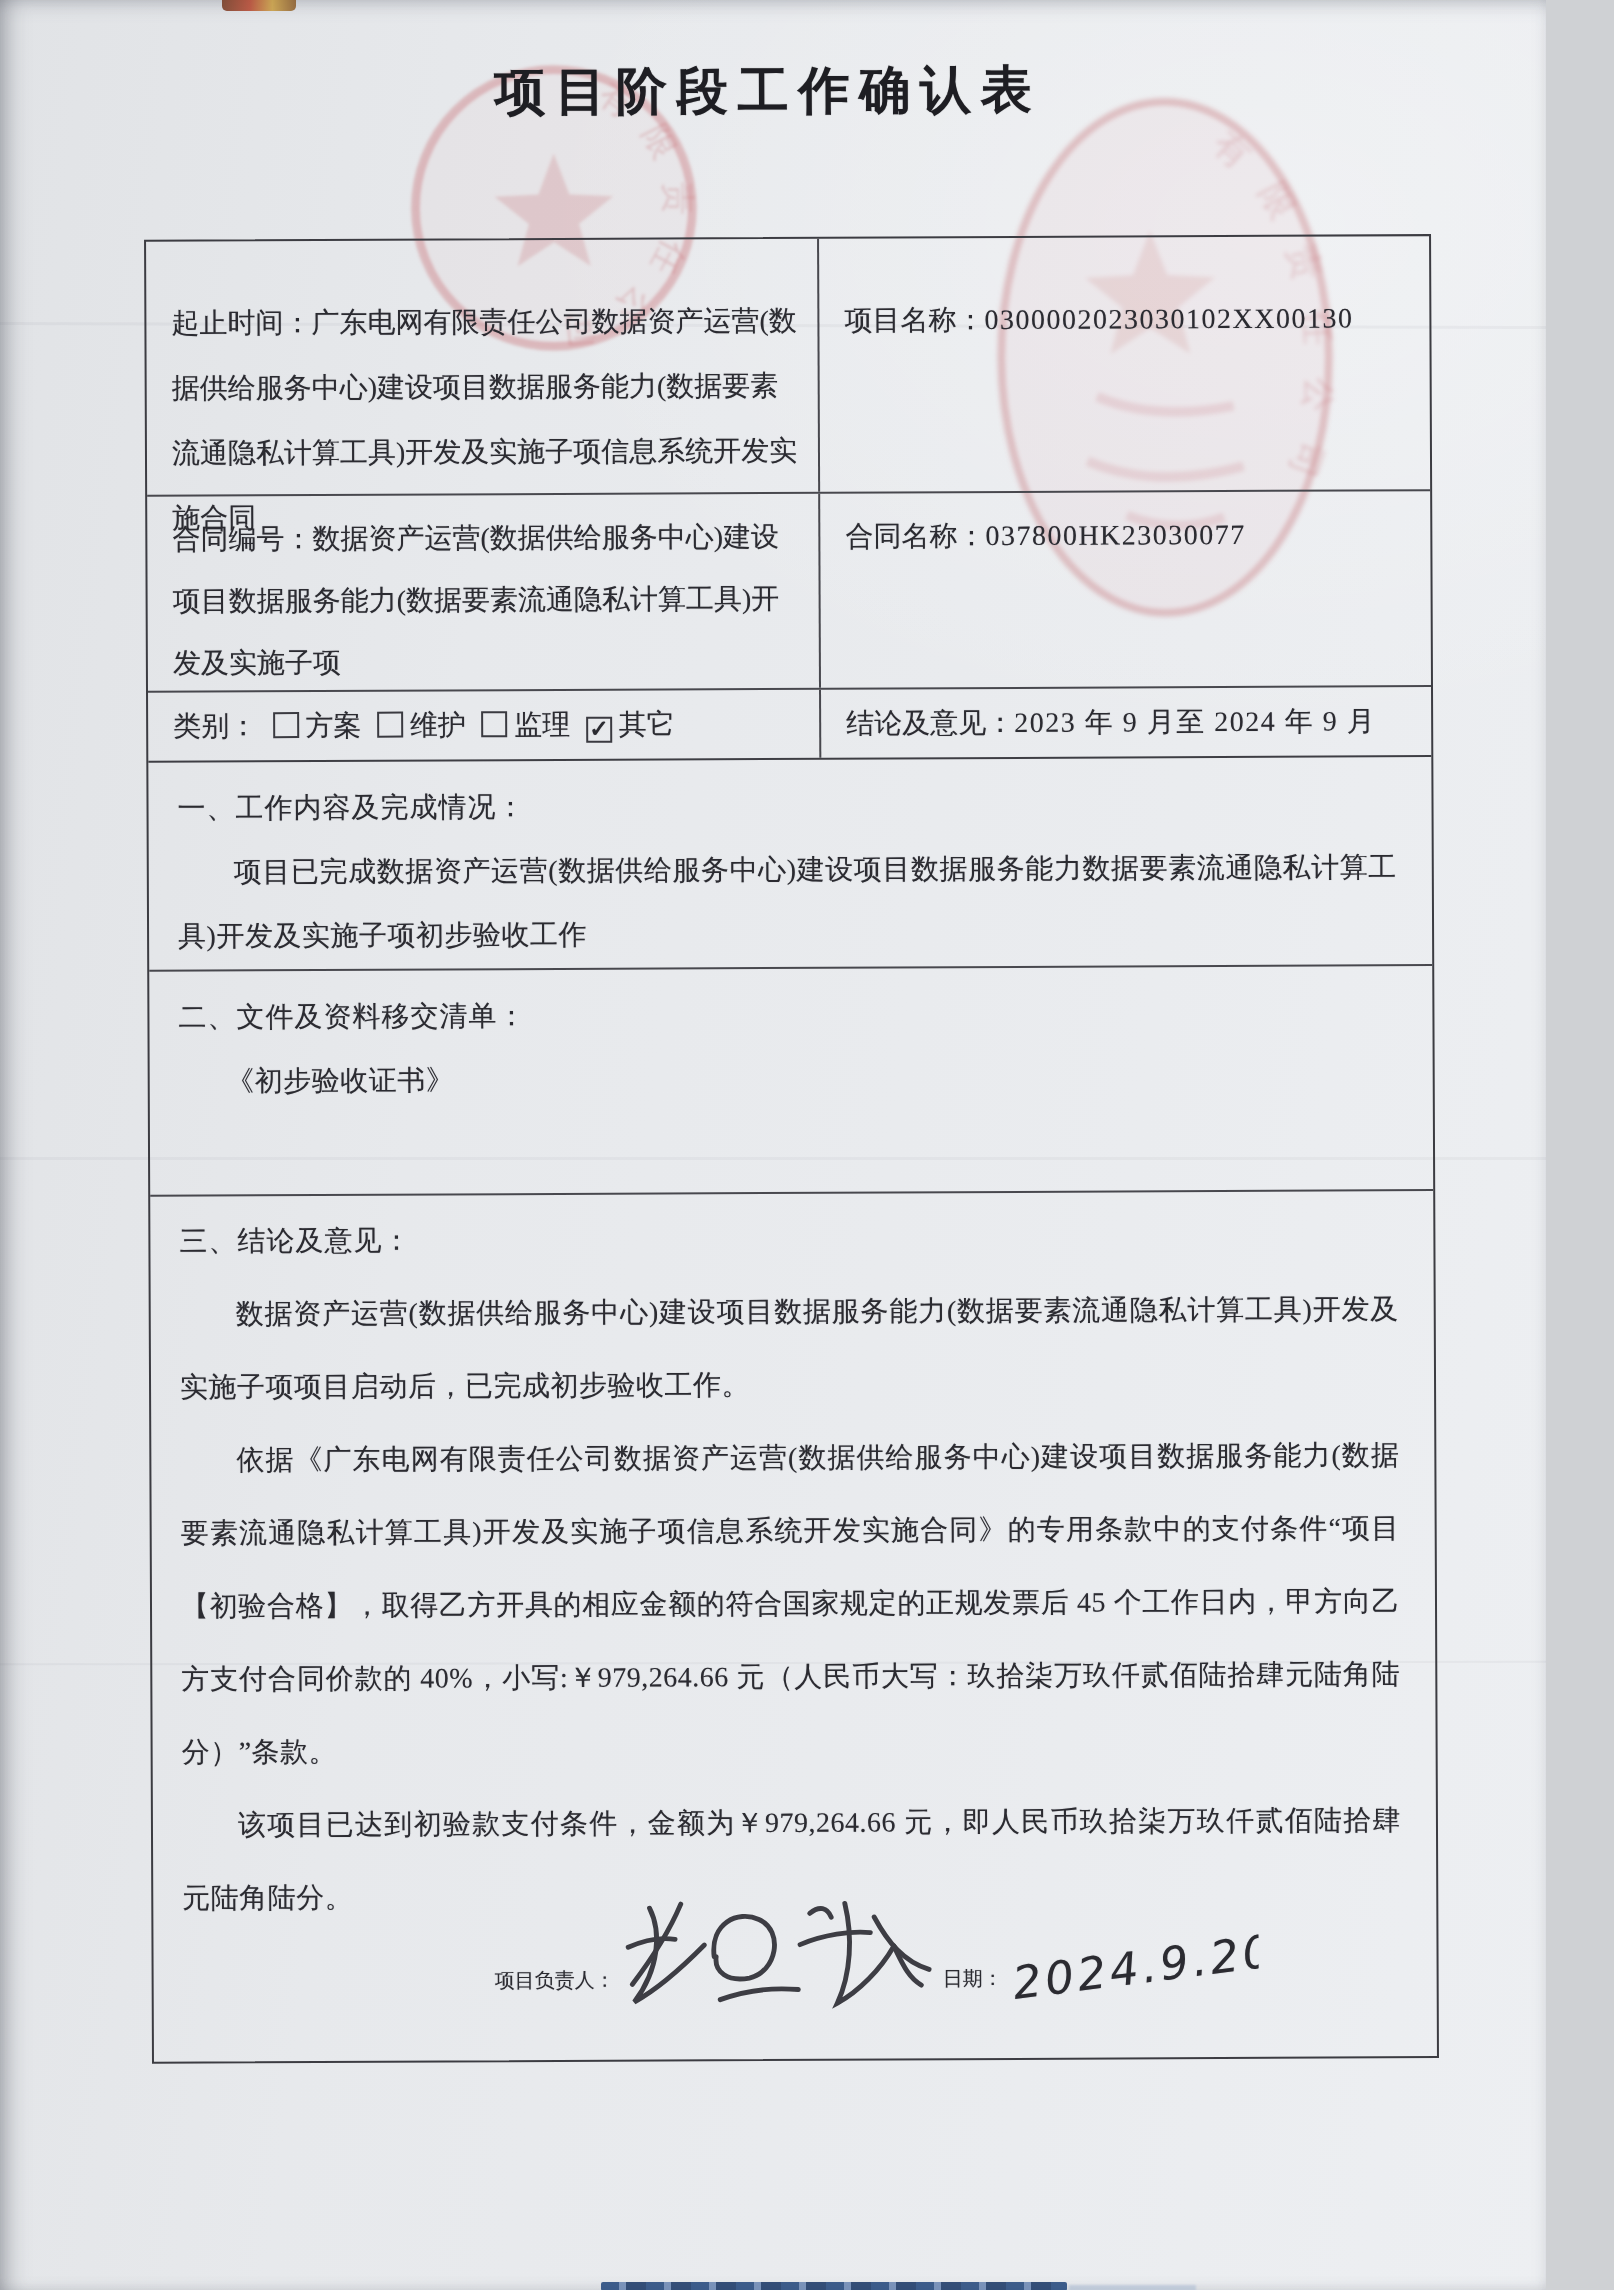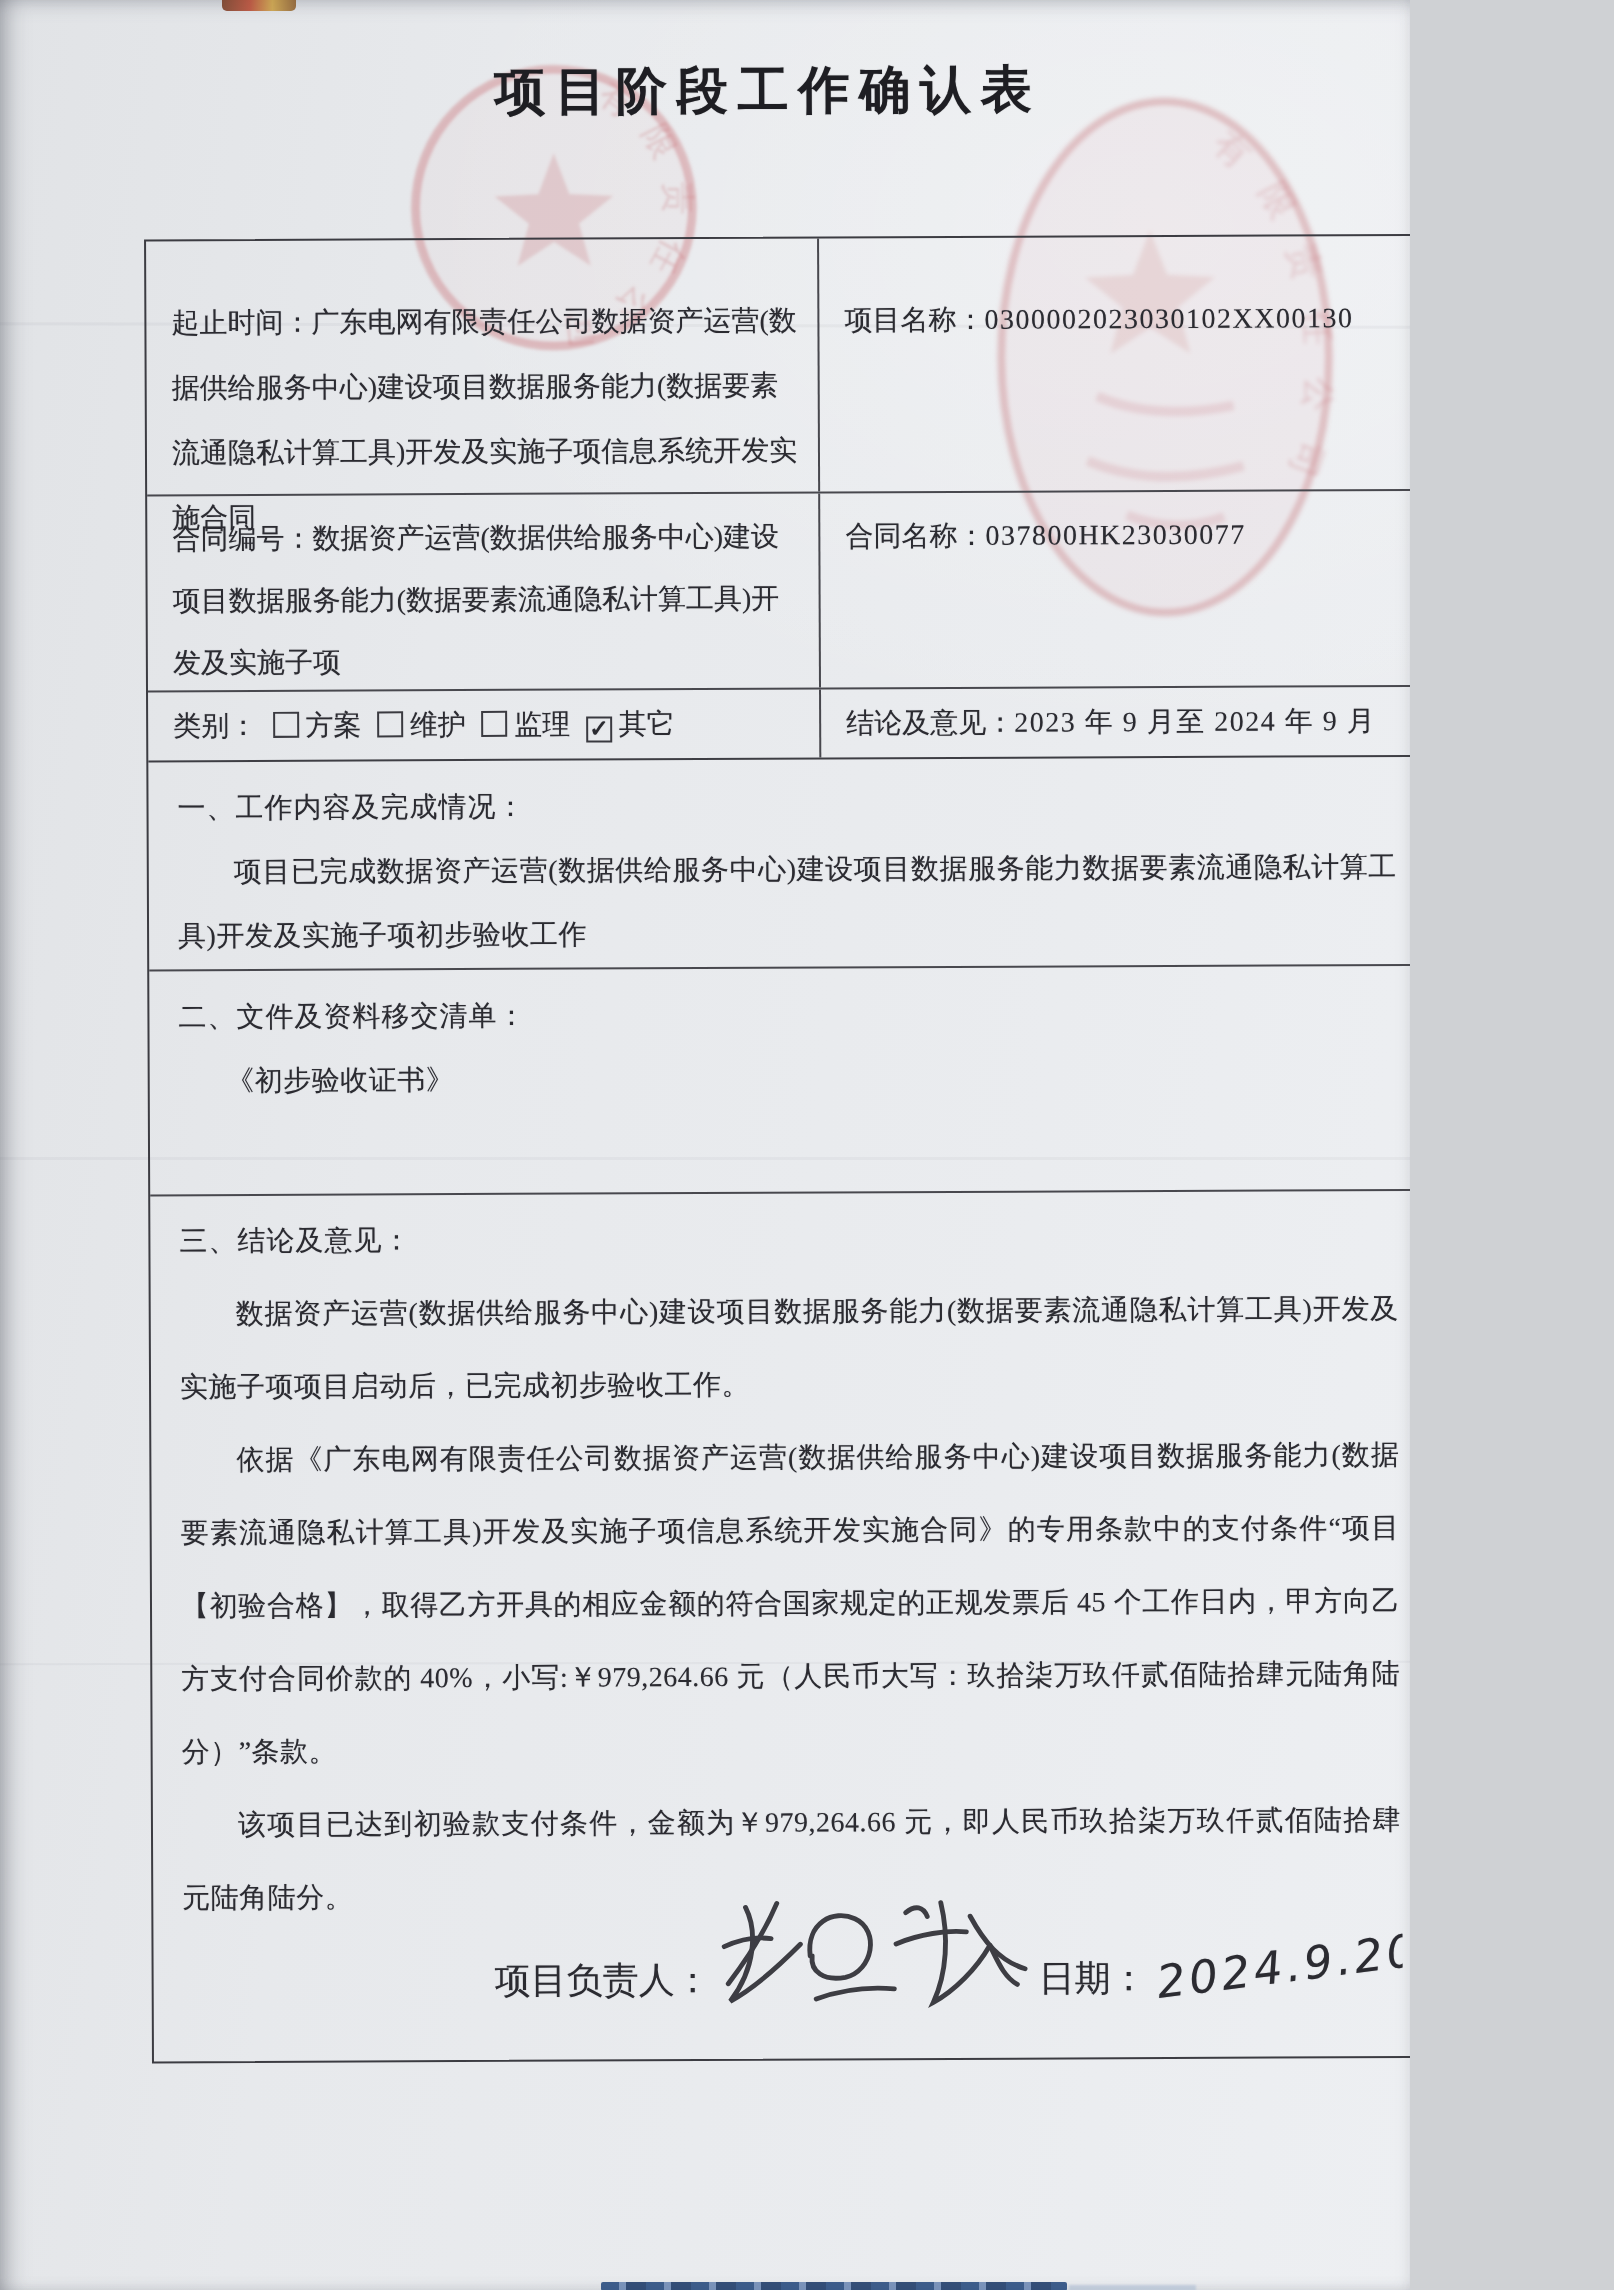--- a/index.html
+++ b/index.html
@@ -1,17 +1,17 @@
 <!DOCTYPE html>
 <html><head>
 <meta charset="utf-8">
 <style>
   html,body{margin:0;padding:0;background:#cfd1d4;}
   .sheet{
-    position:relative;width:1410px;height:2291px;overflow:hidden;
+    position:relative;width:1546px;height:2291px;overflow:hidden;
     background:
       radial-gradient(1268px 878px at 82% 10%, rgba(255,255,255,0.28), transparent 60%),
       linear-gradient(97deg,#e1e3e6 0%,#e7e9ec 30%,#eaecef 70%,#edeff2 100%);
     box-shadow: inset 19.5px 0 25px -15.6px rgba(85,90,100,0.55),
                 inset -7.8px 0 17.6px -11.7px rgba(120,125,135,0.25),
                 inset 0 15.6px 19.5px -13.7px rgba(110,115,125,0.35),
                 inset 0 -9.8px 15.6px -11.7px rgba(110,115,125,0.25);
     font-family:"Liberation Serif",serif;color:#2b2b31;
   }
   .tilt{position:absolute;inset:0;transform:rotate(-0.25deg);transform-origin:50% 50%;}
@@ -54,21 +54,21 @@
     box-sizing:border-box;margin:0 6.8px 0 15.6px;vertical-align:-2.9px;
     text-align:center;line-height:21.5px;font-size:23.4px;font-weight:700;
   }
   .opt:first-of-type .cb{margin-left:5.9px;}
   .sec{padding:13.7px 35px 0 29px;line-height:64px;}
   .se3{line-height:73px;padding-top:7.8px;}
   .sec-h{letter-spacing:1px;}
   .para{margin:0;text-indent:2em;text-align:justify;letter-spacing:0.5px;}
   .para-book{text-indent:1.7em;}
   .sig-row{position:absolute;left:341px;top:743px;display:flex;align-items:center;white-space:nowrap;}
-  .sig-label{font-size:36px;}
+  .sig-label{font-size:20px;font-family:Liberation Mono, monospace;}
   .sig-svg{margin:-51px -5.9px 0 2px;}
   .date-svg{margin:-15.6px 0 0 2px;}
   .stamp{position:absolute;pointer-events:none;}
   .stamp-l{left:402px;top:51px;}
   .stamp-r{left:983px;top:76px;}
   .art-top{
     position:absolute;left:222px;top:0;width:74px;height:10.7px;opacity:.85;
     background:linear-gradient(90deg,#74381f,#b5452d 38%,#c89c3e 68%,#8a5a28);
     border-radius:0 0 4.9px 4.9px;filter:blur(0.5px);
   }

